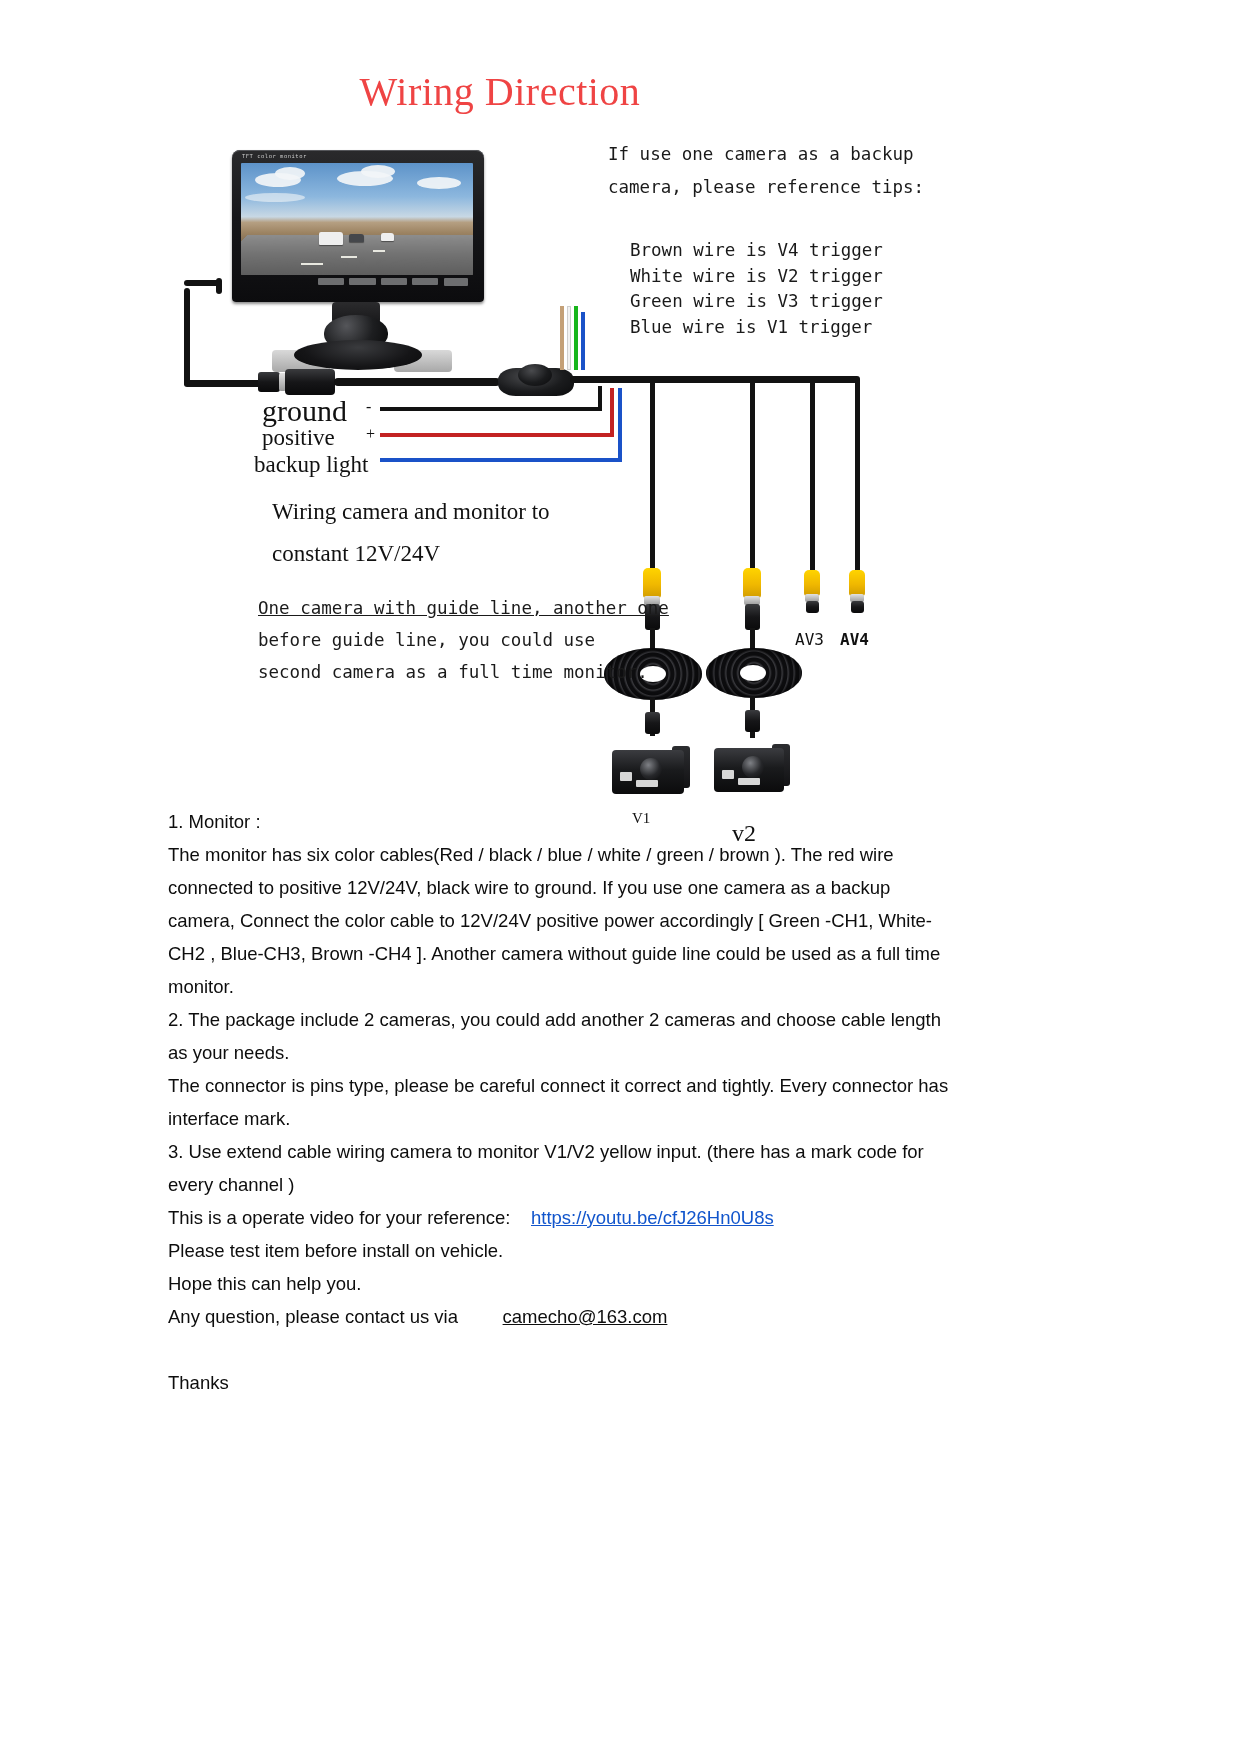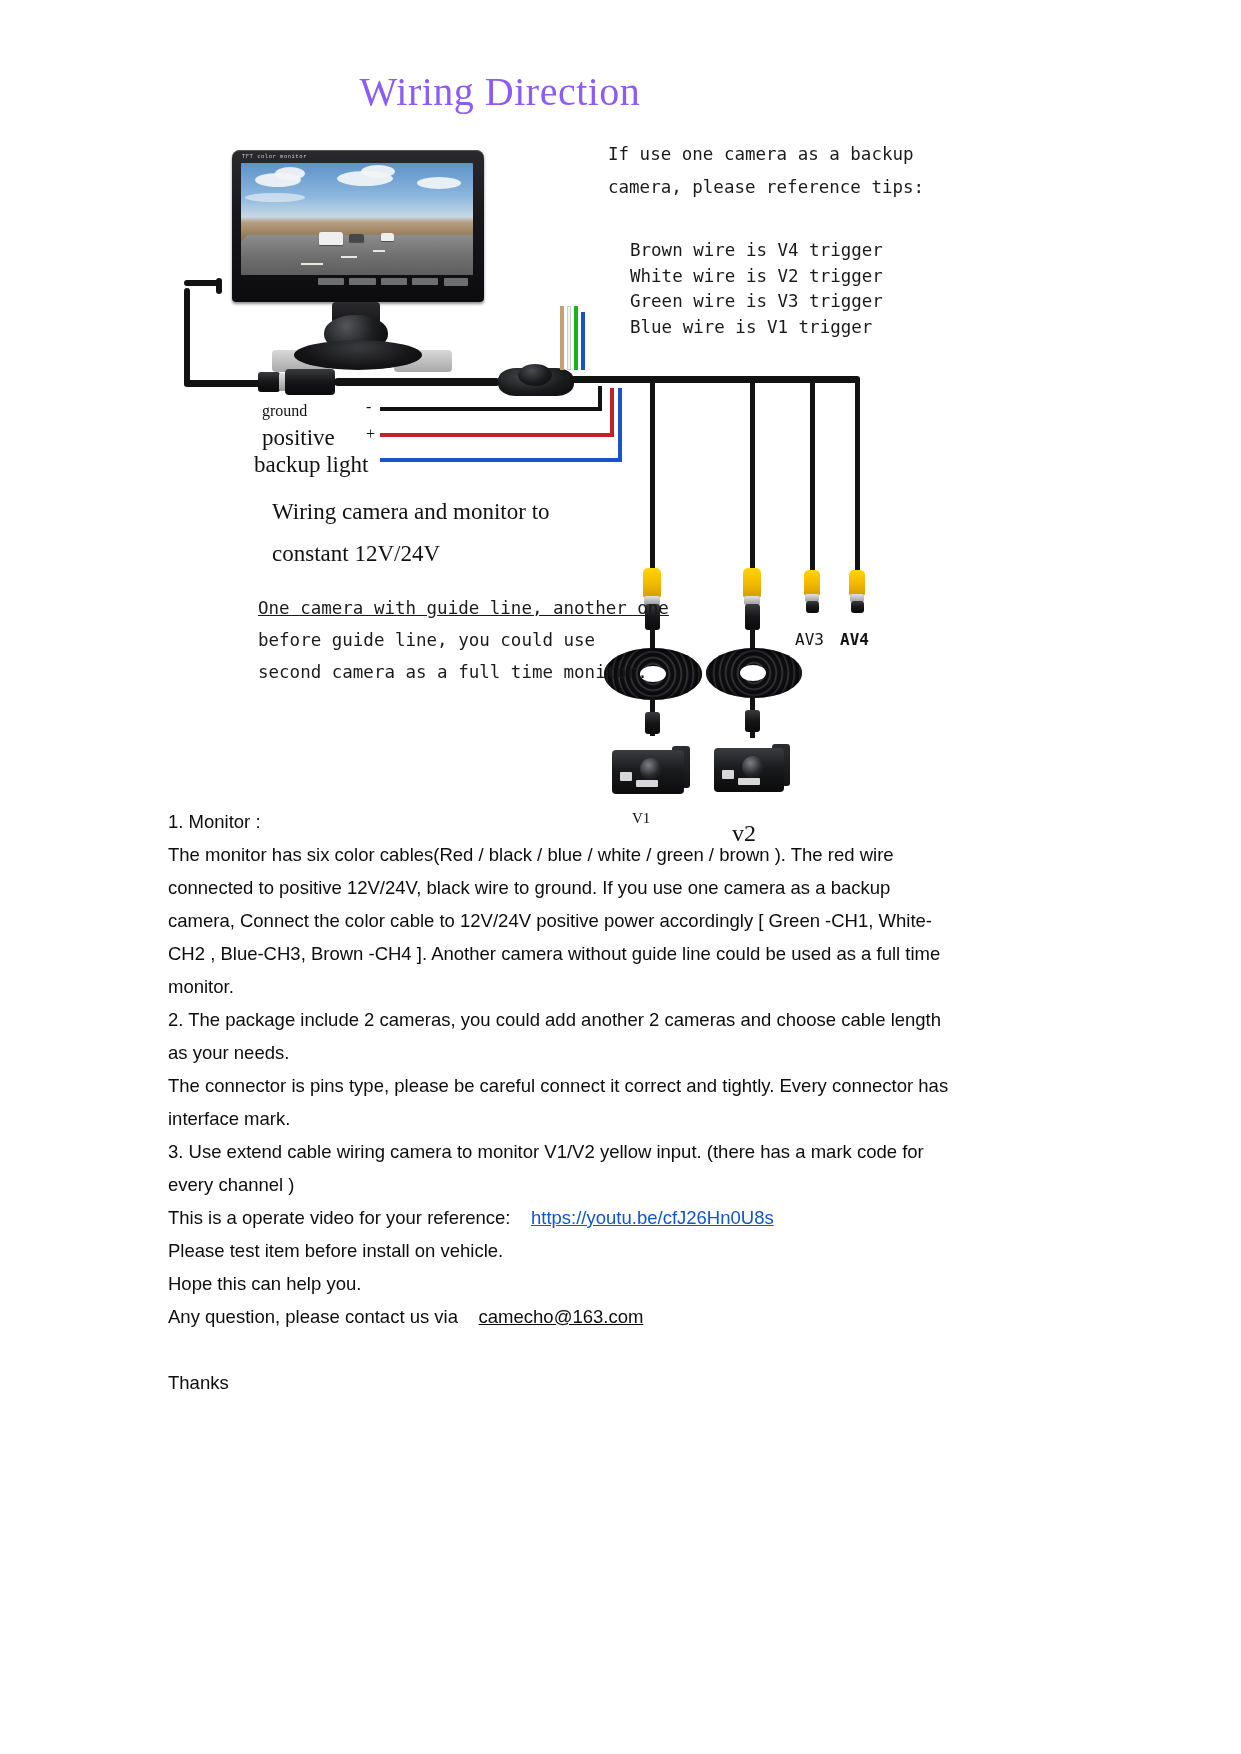--- a/index.html
+++ b/index.html
@@ -20,21 +20,21 @@
   #doc-title {
     position: absolute;
     top: 68px;
     left: 0;
     width: 1000px;
     text-align: center;
     font-family: "Liberation Serif", serif;
     font-size: 40px;
     font-weight: 400;
     letter-spacing: 0.5px;
-    color: #8b5cf6;
+    color: #ef4444;
   }
 
   
   #diagram {
     position: absolute;
     left: 0;
     top: 120px;
     width: 1000px;
     height: 640px;
   }
@@ -202,20 +202,21 @@
   }
   #body-text p { margin: 0; }
   #body-text .spacer { height: 33px; }
   .link {
     color:#1155cc;
     text-decoration: underline;
   }
   .link-dark {
     color:#0d0d0d;
     text-decoration: underline;
+    margin-left: 24px;
   }
 </style>
 </head>
 <body>
 
 <div id="doc-title">Wiring Direction</div>
 
 <div id="diagram">
 
   <div id="monitor-unit">
@@ -274,21 +275,21 @@
   <div class="wire" style="left:380px; top:287px; width:222px; height:4px;"></div>
   <div class="wire" style="left:598px; top:266px; width:4px; height:24px;"></div>
   <div class="wire-red" style="left:380px; top:313px; width:234px; height:4px;"></div>
   <div class="wire-red" style="left:610px; top:268px; width:4px; height:48px;"></div>
   <div class="wire-blue" style="left:380px; top:338px; width:242px; height:4px;"></div>
   <div class="wire-blue" style="left:618px; top:268px; width:4px; height:72px;"></div>
 
   <div class="sign" style="left:366px; top:278px;">-</div>
   <div class="sign" style="left:366px; top:305px;">+</div>
 
-  <div class="serif-note" style="left:262px; top:271px; font-size:16px;text-align:right;">ground</div>
+  <div class="serif-note" style="left:262px; top:271px; font-size:30px;text-align:right;">ground</div>
   <div class="serif-note" style="left:262px; top:298px; font-size:23px;">positive</div>
   <div class="serif-note" style="left:254px; top:325px; font-size:23px;">backup light</div>
 
   <div class="wire" style="left:650px; top:260px; width:5px; height:190px;"></div>
   <div class="conn-yellow" style="left:643px; top:448px; width:18px; height:30px;"></div>
   <div class="conn-silver" style="left:644px; top:476px; width:16px; height:9px;"></div>
   <div class="conn-barrel" style="left:645px; top:484px; width:15px; height:26px;"></div>
   <div class="wire" style="left:650px; top:508px; width:5px; height:24px;"></div>
   <div class="cable-coil" style="left:604px; top:528px; width:98px; height:52px;"></div>
   <div class="coil-hole" style="left:640px; top:546px; width:26px; height:16px;"></div>

